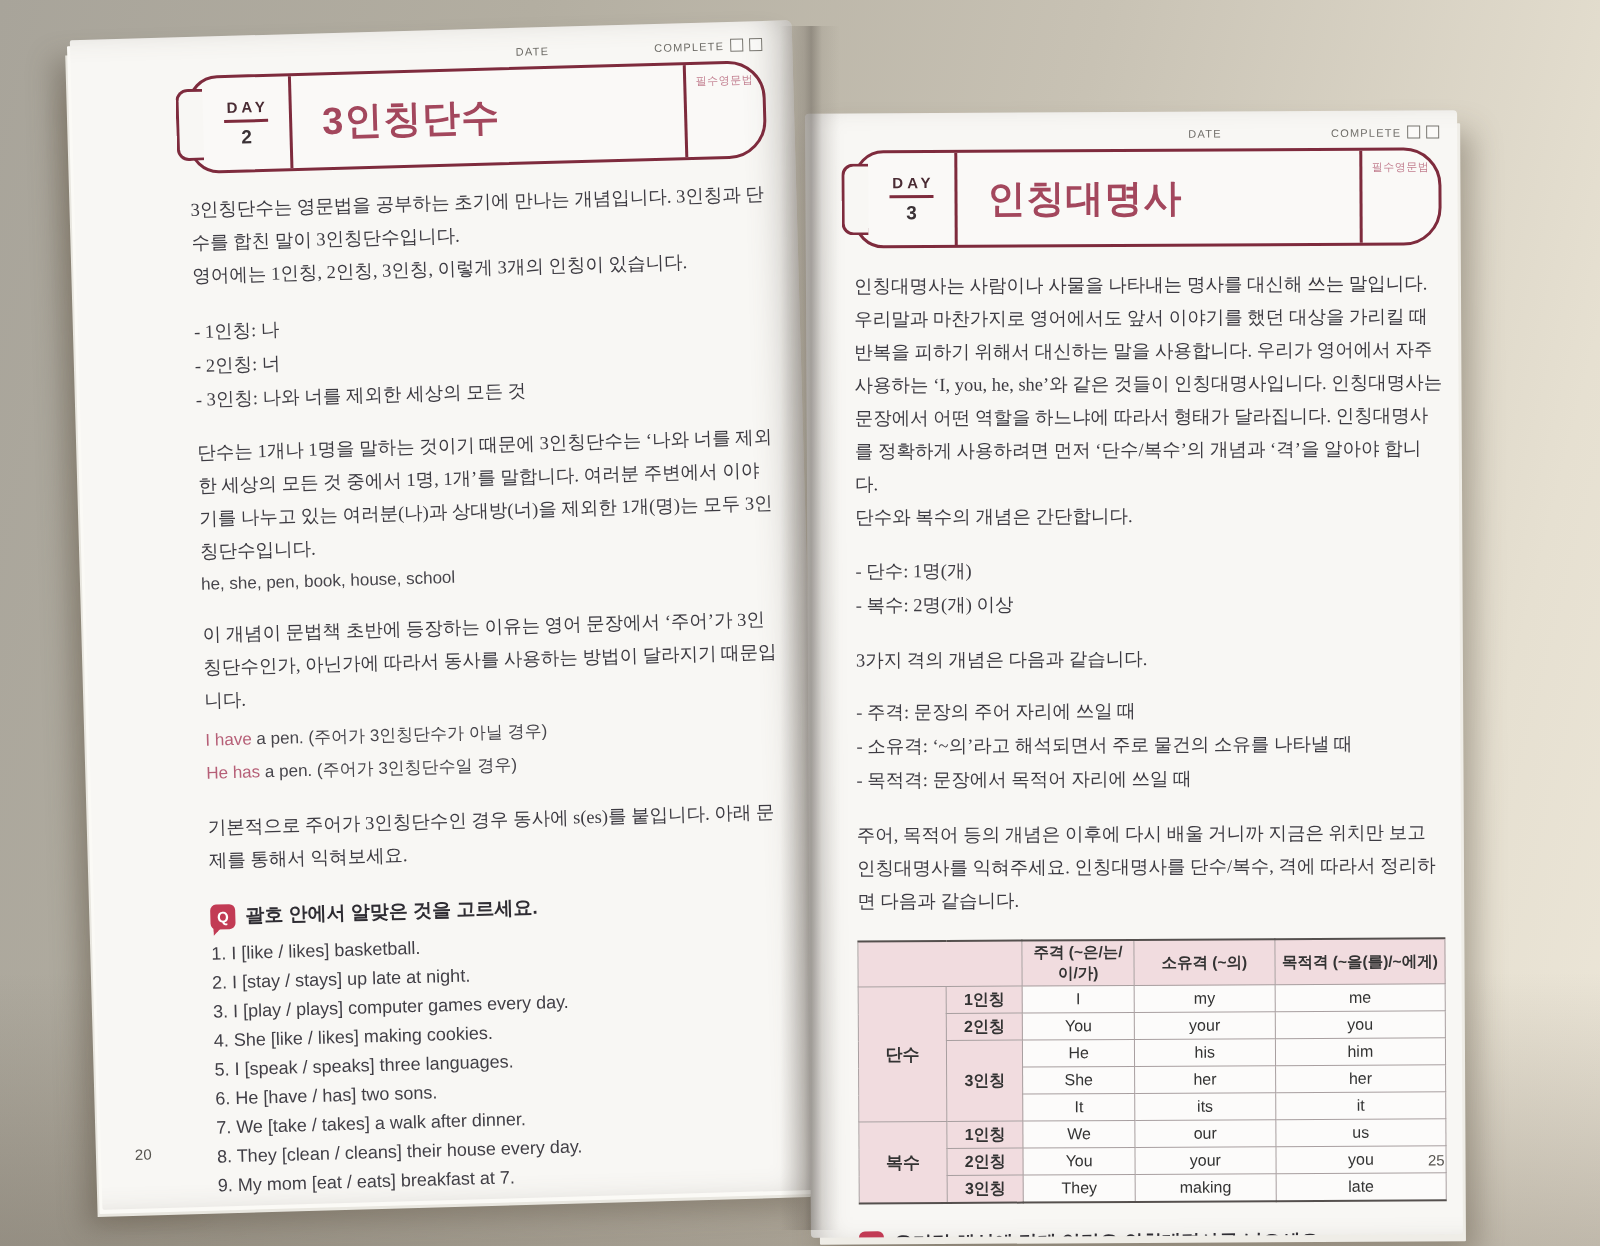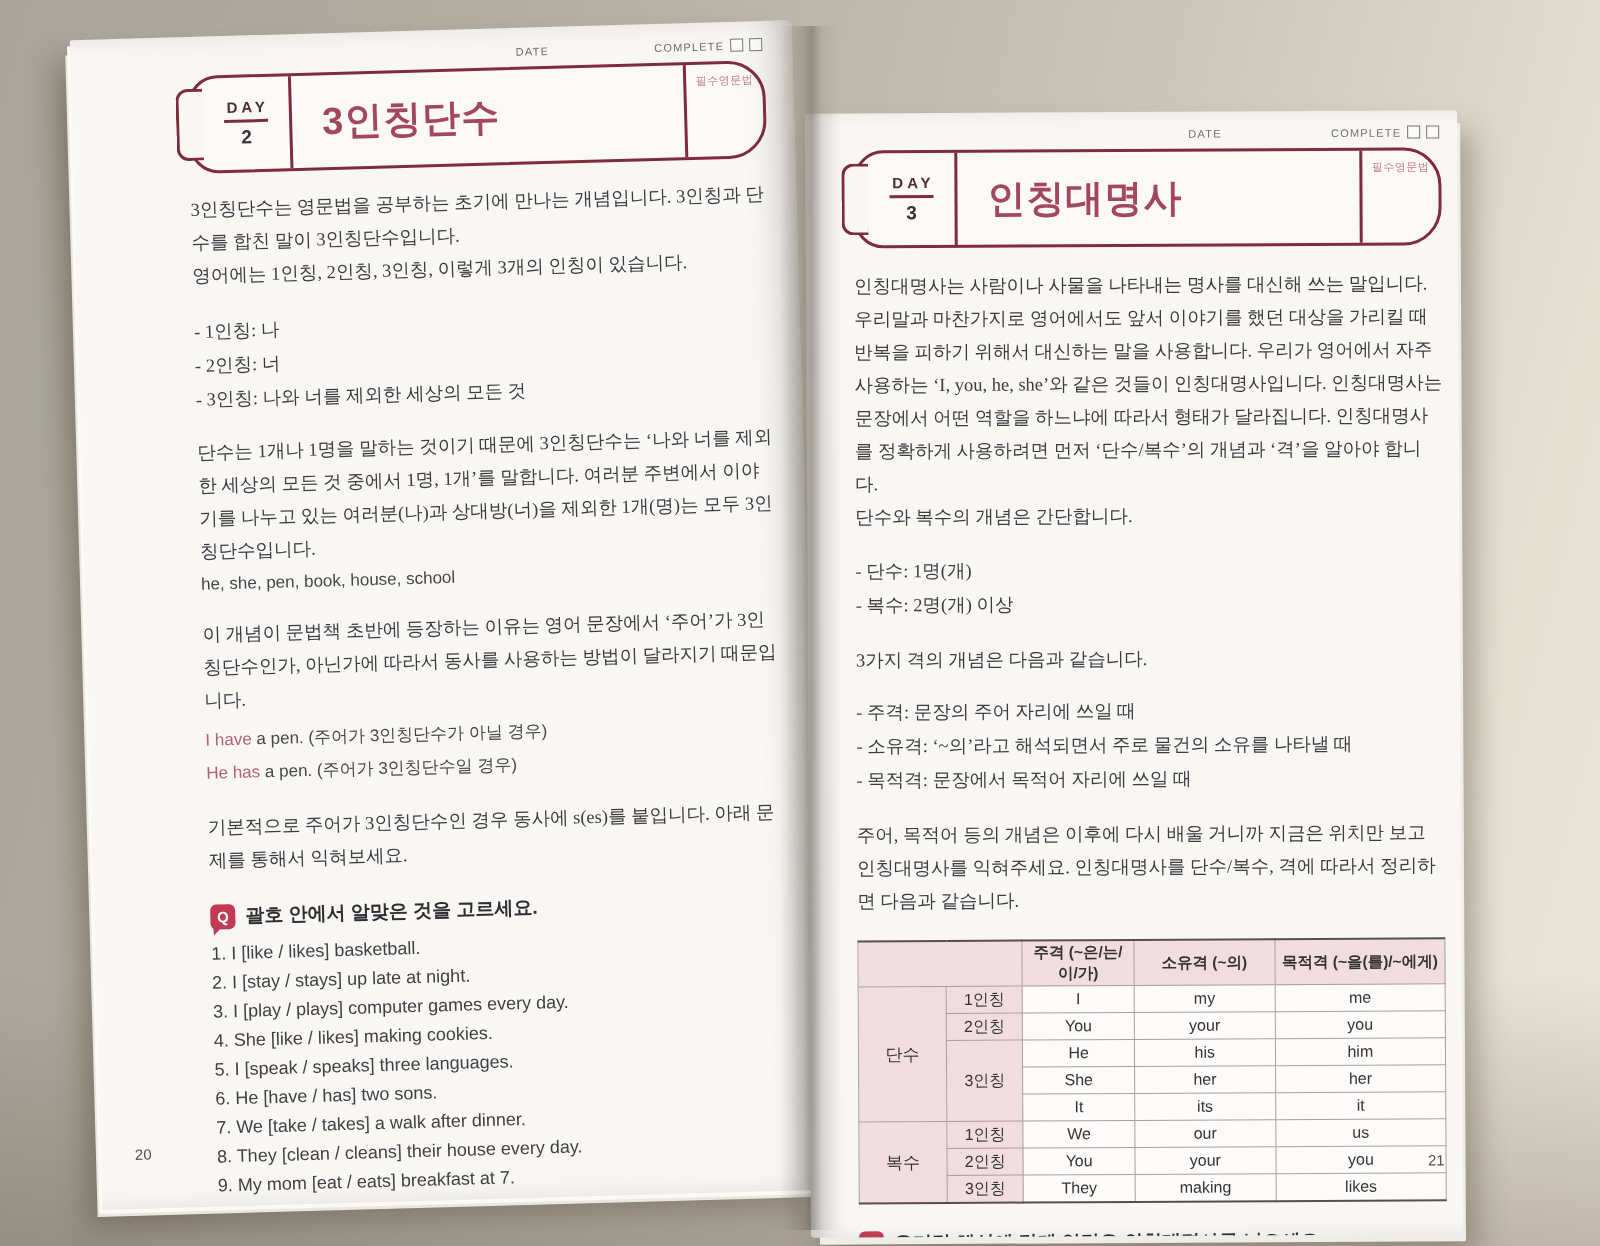--- a/index.html
+++ b/index.html
@@ -63,22 +63,22 @@
   .pn-left{left:34px;bottom:46px;}
   .pn-right{right:18px;bottom:66px;}
 
   .mt6{margin-top:6px;}.mt10{margin-top:10px;}.mt18{margin-top:18px;}.mt20{margin-top:20px;}
   .mt22{margin-top:22px;}.mt24{margin-top:24px;}.mt26{margin-top:26px;}
 
   .ptable{border-collapse:collapse;width:100%;margin-top:22px;font-size:16px;color:#333;
     text-align:center;border-top:2.5px solid #55504e;border-bottom:2.5px solid #55504e;}
   .ptable td{border:1px solid #a89fa0;padding:1px 4px;height:24px;background:#fcfbfa;}
   .ptable tr.hrow td{height:32px;font-weight:700;font-size:15.5px;}
-  .ptable td.pk{background:var(--table_pink,#f1dcdf);}
-  .ptable td.glabel{font-weight:400;font-size:17px;}
+  .ptable td.pk{background:var(--table_pink,#f1dcdf);font-weight:bold;}
+  .ptable td.glabel{font-weight:700;font-size:17px;}
   .ptable td.plabel{font-size:16px;}
 </style>
 </head>
 <body>
 
 <div class="scene">
   <div class="desk"></div>
   <div class="orange-edge"></div>
 
   <div class="page page-left">
@@ -243,30 +243,30 @@
           <tr>
             <td class="pk plabel">2인칭</td>
             <td>You</td>
             <td>your</td>
             <td>you</td>
           </tr>
           <tr>
             <td class="pk plabel">3인칭</td>
             <td>They</td>
             <td>making</td>
-            <td>likes</td>
+            <td>late</td>
           </tr>
         </tbody>
       </table>
 
       <div class="exhead mt26">
         <span class="q-badge">
             <span>Q</span>
           </span>
         <span>우리말 해석에 맞게 알맞은 인칭대명사를 넣으세요.</span>
       </div>
 
-      <div class="pagenum pn-right">21</div>
+      <div class="pagenum pn-right">25</div>
     </div>
   </div>
 
   <div class="spine"></div>
 </div>
 
 </body></html>

